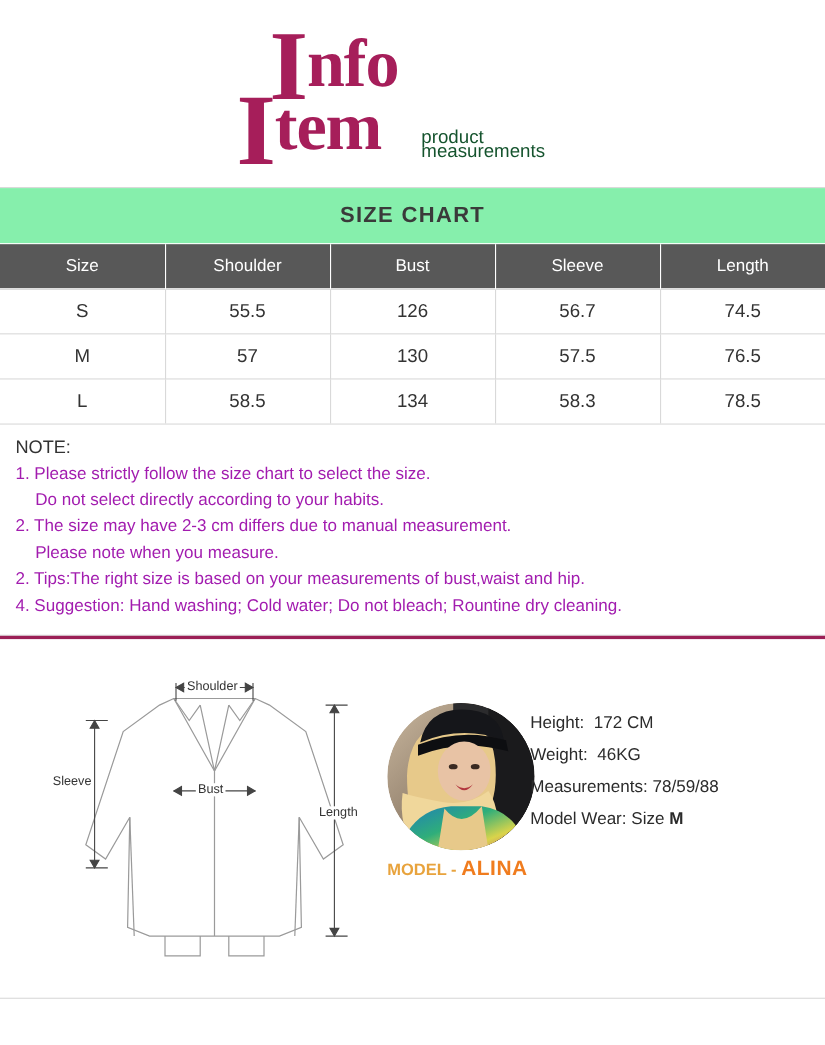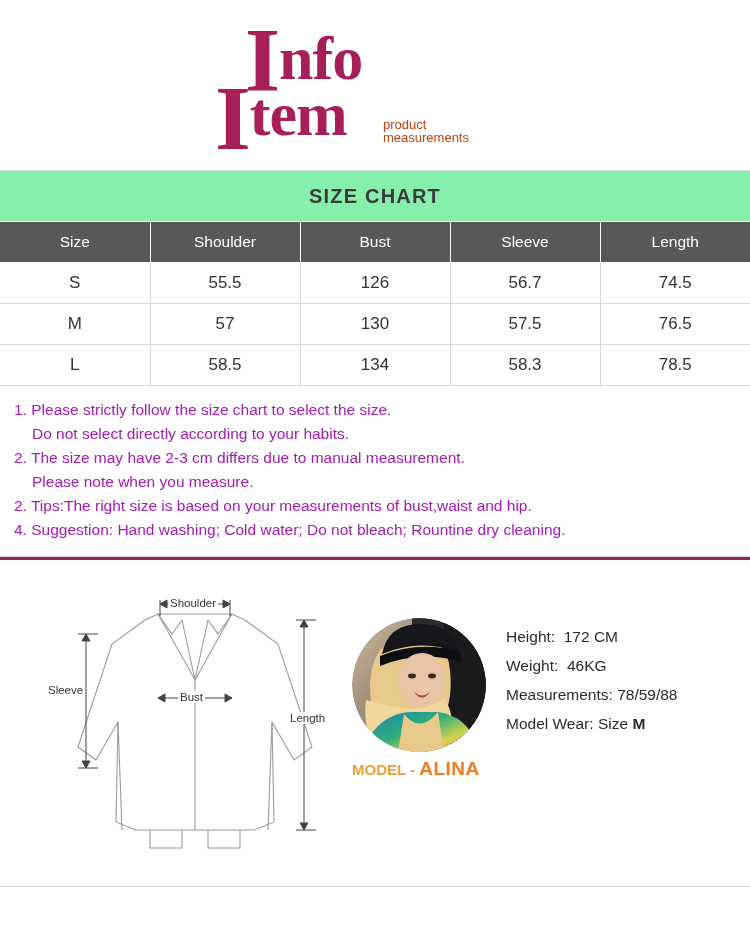--- a/index.html
+++ b/index.html
@@ -53,22 +53,22 @@
     font-size: 62px;
   }
   .logo-item .cap {
     font-size: 92px;
     vertical-align: -14px;
   }
   .logo-sub {
     position: absolute;
     left: 168px;
     top: 102px;
-    color: #c2410c;
-    font-size: 13px;
+    color: #14532d;
+    font-size: 17px;
     line-height: 13px;
     font-family: "Liberation Sans", sans-serif;
   }
 
   
   .chart-block {
     border-top: 1px solid #d9d9d9;
     border-bottom: 1px solid #d9d9d9;
   }
   .chart-title {
@@ -165,21 +165,21 @@
     color: #e8a33d;
     font-weight: bold;
   }
   .model-caption .name {
     color: #f07c1e;
     font-size: 19px;
     letter-spacing: 0.5px;
   }
   .specs {
     position: absolute;
-    left: 506px;
+    left: 482px;
     top: 62px;
     width: 236px;
   }
   .spec-row {
     font-size: 15.5px;
     color: #2b2b2b;
     line-height: 29px;
     white-space: nowrap;
   }
   .spec-row .val { font-weight: normal; }
@@ -231,20 +231,21 @@
         <td>58.5</td>
         <td>134</td>
         <td>58.3</td>
         <td>78.5</td>
       </tr>
     </tbody>
   </table>
 </div>
 
 <div class="note-block">
+  <div class="note-title">NOTE:</div>
   <div class="note-line">1. Please strictly follow the size chart to select the size.</div>
   <div class="note-line note-indent">Do not select directly according to your habits.</div>
   <div class="note-line">2. The size may have 2-3 cm differs due to manual measurement.</div>
   <div class="note-line note-indent">Please note when you measure.</div>
   <div class="note-line">2. Tips:The right size is based on your measurements of bust,waist and hip.</div>
   <div class="note-line">4. Suggestion: Hand washing; Cold water; Do not bleach; Rountine dry cleaning.</div>
 </div>
 
 <div class="model-block">
 

